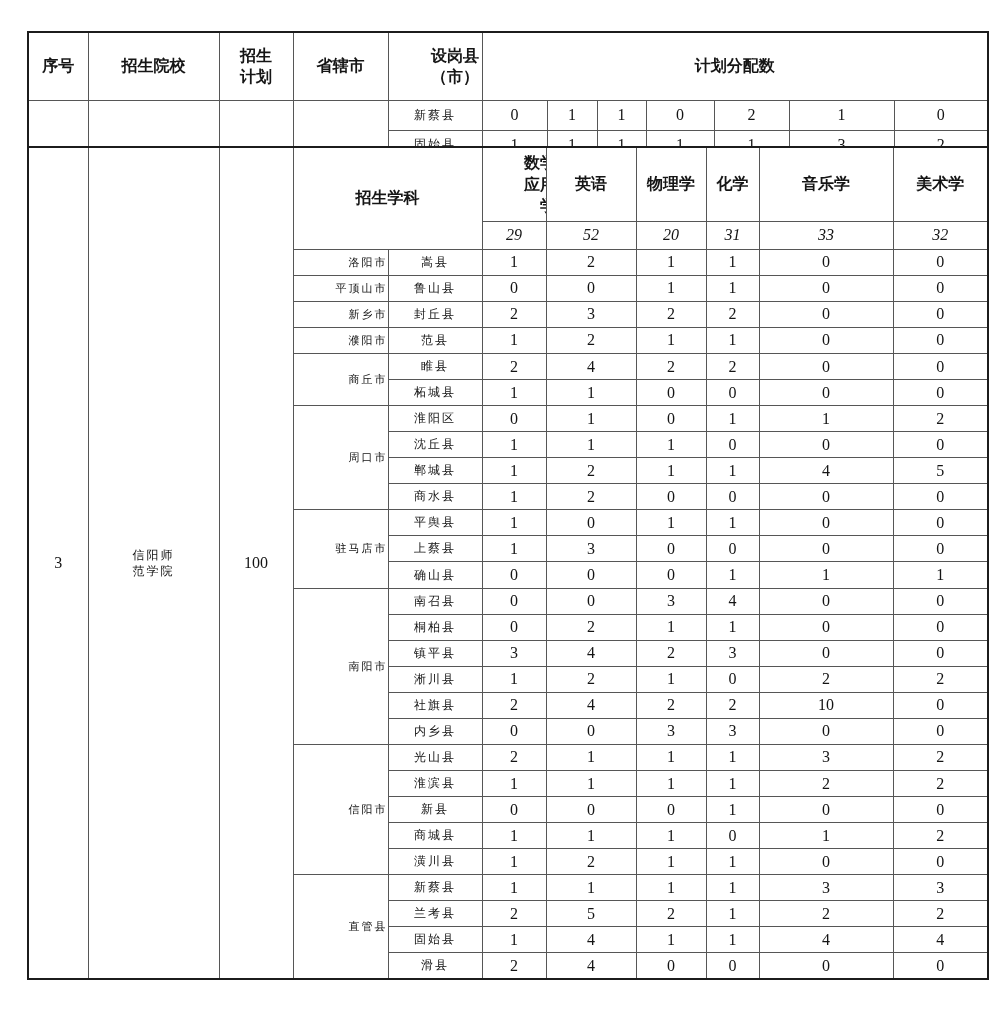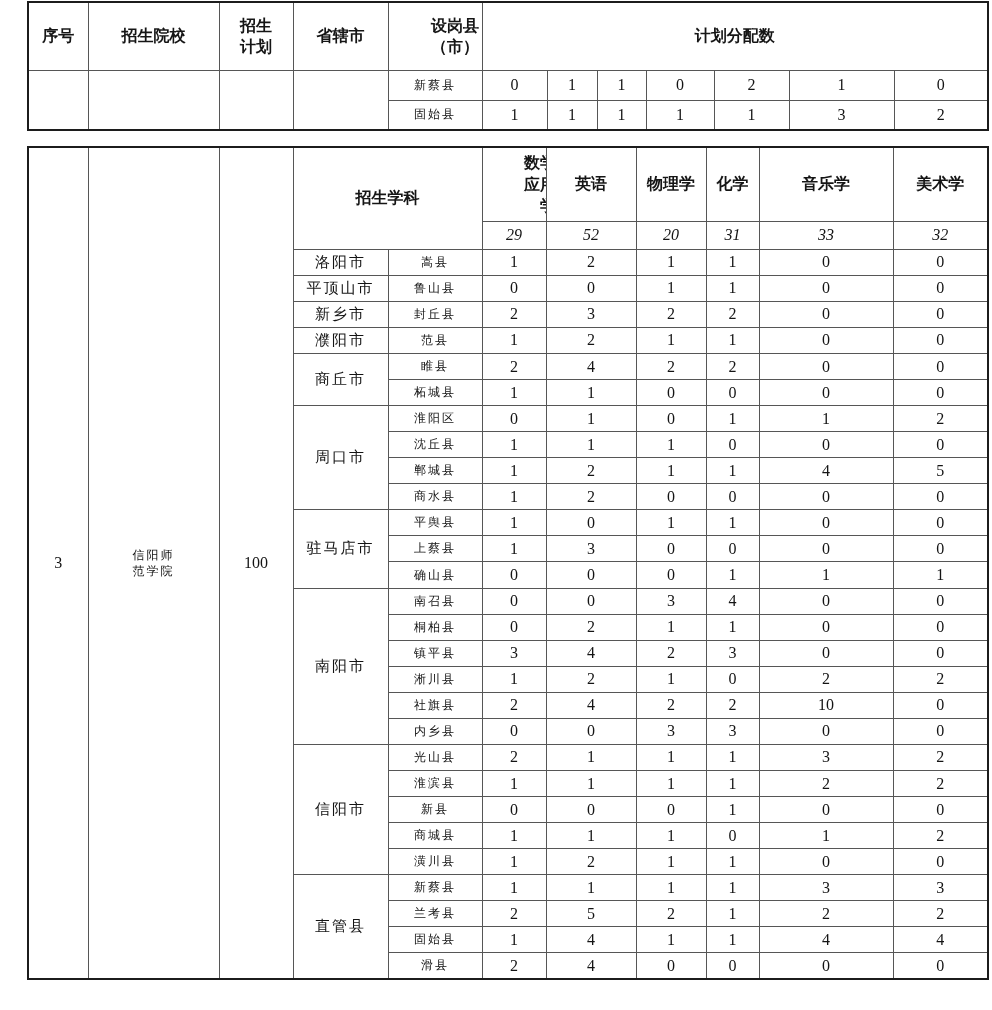--- a/index.html
+++ b/index.html
@@ -1,35 +1,35 @@
 <!DOCTYPE html>
 <html><head>
 <meta charset="utf-8">
 <style>
   html,body{margin:0;padding:0;background:#fff;}
   body{width:992px;height:1010px;position:relative;overflow:hidden;
        font-family:"Liberation Sans",sans-serif;color:#111;}
   .page{position:absolute;inset:0;background:#ffffff;}
 
   table{border-collapse:collapse;table-layout:fixed;position:absolute;left:27px;background:#fff;}
-  #t1{top:1px;width:960px;height:130px;border:2px solid #1c1c1c;}
+  #t1{top:31px;width:960px;height:130px;border:2px solid #1c1c1c;}
   #t2{top:146px;width:960px;height:834px;border:2px solid #1c1c1c;}
   td,th{border:1px solid #565656;text-align:center;vertical-align:middle;
         padding:0;overflow:hidden;background:#fff;}
 
   tr.hdr{height:68px;}
   tr.carry{height:30px;}
   tr.srow1{height:74px;}
   tr.srow2{height:28px;font-style:italic;}
   tr.crow{height:26px;}
 
   .hf{font-family:"Liberation Sans",sans-serif;font-weight:700;font-size:16px;color:#151515;}
   .num{font-family:"Liberation Serif",serif;font-weight:400;font-size:16px;color:#141414;}
   .cnty{font-family:"Liberation Serif",serif;font-size:12px;color:#141414;letter-spacing:2px;}
-  .city{font-family:"Liberation Serif",serif;font-size:15px;color:#141414;letter-spacing:2px;}
+  .city{font-family:"Liberation Serif",serif;font-size:11px;color:#141414;letter-spacing:2px;text-align:right;}
   .school{font-family:"Liberation Serif",serif;font-size:12px;color:#141414;letter-spacing:2px;}
 
   .wrap{display:inline-block;line-height:1.35;text-align:center;}
   .w2{width:2.3em;}
   .w3{width:3.2em;margin-left:40px;}
   .w4{width:4.4em;}
 </style>
 </head>
 <body>
 

